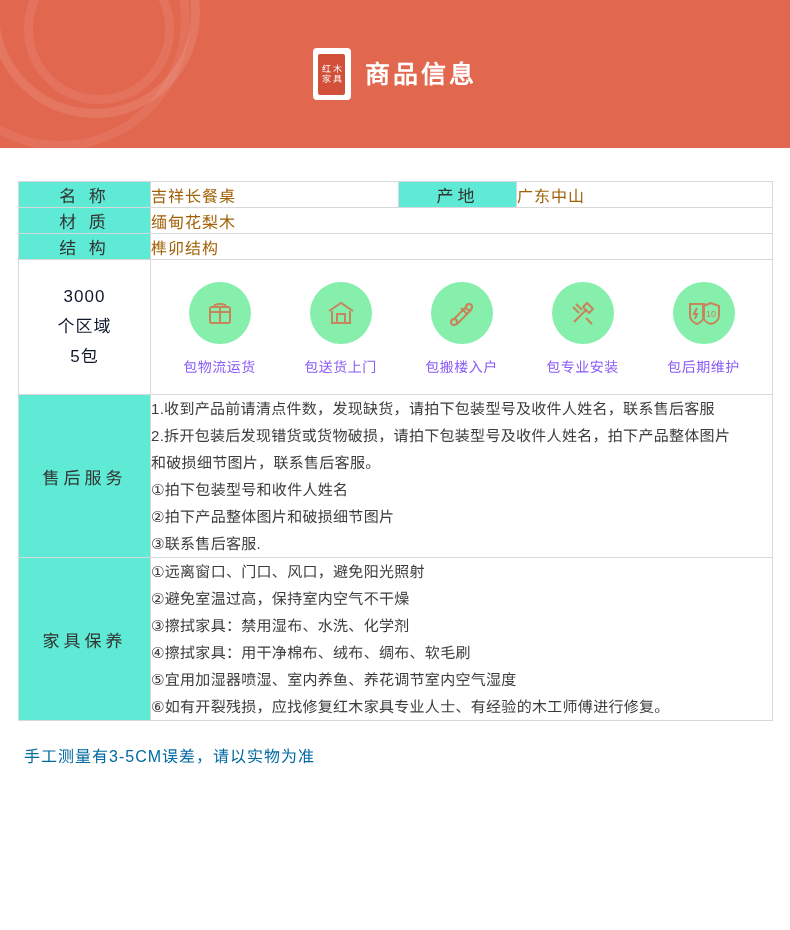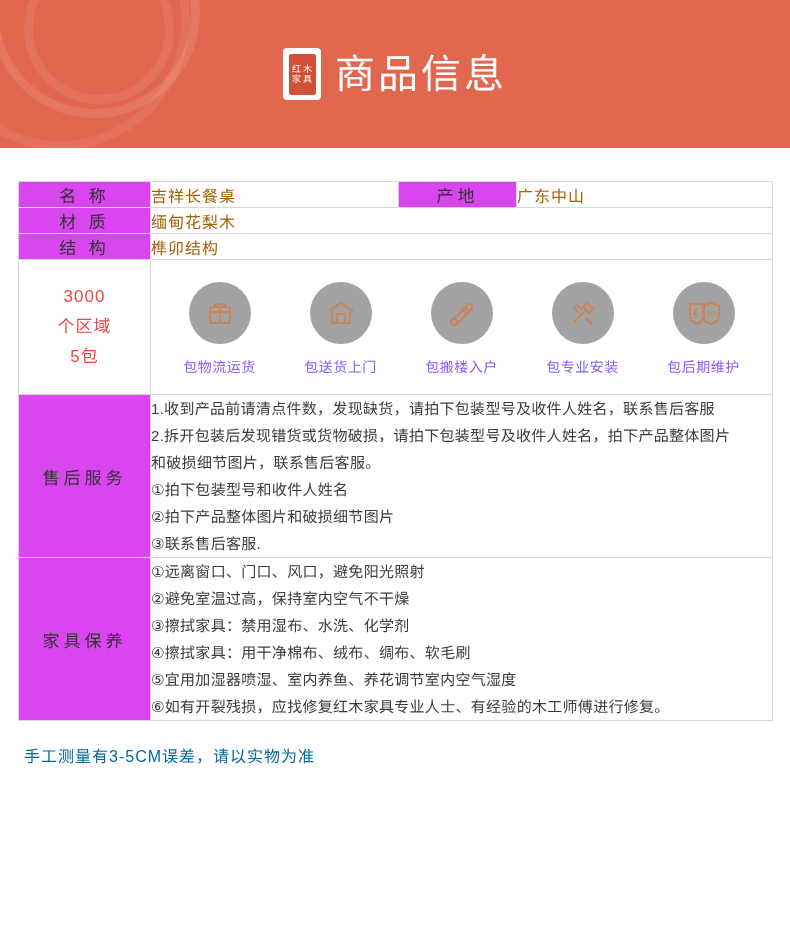--- a/index.html
+++ b/index.html
@@ -75,22 +75,22 @@
     flex-wrap: wrap;
     align-content: center;
     justify-content: center;
     text-align: center;
     padding: 2px;
     font-family: "Liberation Serif", "DejaVu Serif", serif;
   }
   .seal-inner span { display: block; width: 11px; }
   .banner-title {
     color: #ffffff;
-    font-size: 40px;
-    font-weight: normal;
+    font-size: 25px;
+    font-weight: bold;
     letter-spacing: 3px;
     line-height: 1;
   }
 
   
   .sheet {
     padding: 33px 18px 0 18px;
   }
   table.spec {
     width: 754px;
@@ -101,59 +101,59 @@
     border: 1px solid #d8d8d8;
     padding: 0;
     vertical-align: middle;
   }
   .lbl {
     text-align: center;
     font-size: 17px;
     color: #333333;
     letter-spacing: 4px;
     padding: 12px 4px;
-    background: #d946ef;
+    background: #5eead4;
   }
   .val {
     font-size: 16px;
     color: #a16207;
     padding: 12px 16px;
     letter-spacing: 1px;
   }
 
   
   .c1 { width: 132px; }
   .c2 { width: 248px; }
   .c3 { width: 118px; }
   .c4 { width: 256px; }
 
   
   .svc-label {
     text-align: center;
     font-size: 17px;
-    color: #ef4444;
+    color: #0f172a;
     line-height: 30px;
     letter-spacing: 1px;
     padding: 8px 4px;
   }
   .svc-row {
     display: flex;
     justify-content: space-around;
     align-items: flex-start;
     padding: 22px 8px 18px 8px;
   }
   .svc-item {
     width: 112px;
     text-align: center;
   }
   .svc-circle {
     width: 62px;
     height: 62px;
     border-radius: 50%;
-    background: #a3a3a3;
+    background: #86efac;
     margin: 0 auto 12px auto;
     display: flex;
     align-items: center;
     justify-content: center;
   }
   .svc-circle svg { display: block; }
   .svc-text {
     font-size: 14px;
     color: #8b5cf6;
     letter-spacing: 0.5px;

